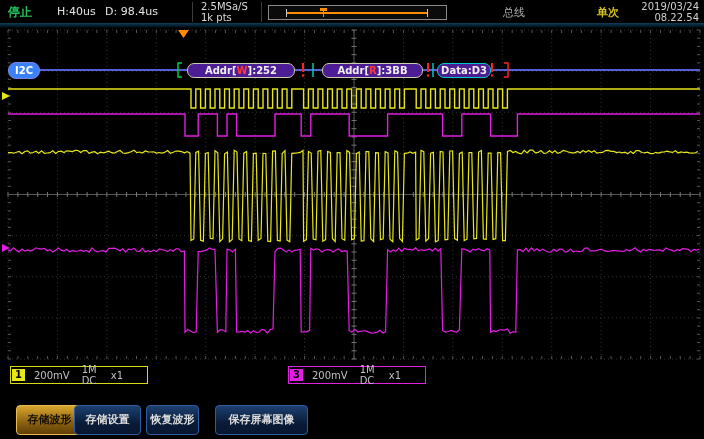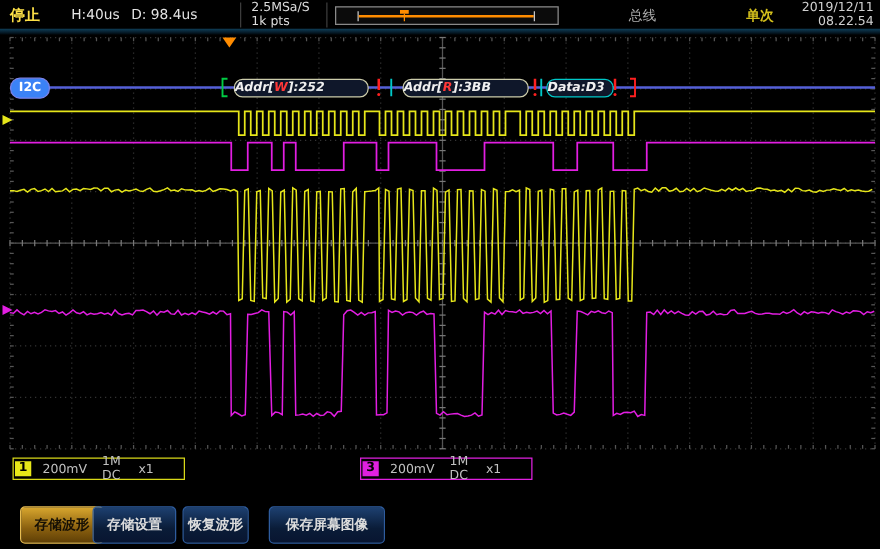--- a/index.html
+++ b/index.html
@@ -1,41 +1,41 @@
 <!DOCTYPE html>
 <html><head>
 <meta charset="utf-8">
 <style>
   html,body{margin:0;padding:0;background:#000;}
   body{width:704px;height:439px;overflow:hidden;
        font-family:"DejaVu Sans","Liberation Sans",sans-serif;}
   .screen{position:relative;width:704px;height:439px;background:#000;}
   .abs{position:absolute;}
   
-  .hdr-run{left:8px;top:4px;color:#fde047;font-weight:bold;font-size:12px;}
+  .hdr-run{left:8px;top:4px;color:#22c55e;font-weight:bold;font-size:12px;}
   .hdr-item{color:#e4e4e4;font-size:11px;top:5px;}
   .vdiv{top:2px;width:1px;height:20px;background:#3c3c3c;}
   .hdr-samp{left:201px;top:1px;font-size:10px;color:#dcdcdc;line-height:11px;}
   .membar{left:268px;top:5px;width:177px;height:13px;border:1px solid #8a8a8a;background:#0b0b0b;}
   .mem-line{position:absolute;left:18px;width:140px;top:6px;height:2px;background:#ff8c00;}
   .mem-tick{position:absolute;top:3px;width:1px;height:8px;background:#c8c8c8;}
   .mem-t-bar{position:absolute;left:51px;top:2px;width:7px;height:3px;background:#ff8c00;}
   .mem-t-stem{position:absolute;left:54px;top:5px;width:1px;height:6px;background:#ff8c00;}
   .hdr-bus{left:503px;top:5px;color:#aeaeae;font-size:11px;}
   .hdr-trig{left:597px;top:5px;color:#d4c01c;font-size:11px;font-weight:bold;}
   .hdr-dt{right:5px;top:1px;text-align:right;font-size:10px;color:#d0d0d0;line-height:11px;}
   .hdr-sep{left:0;top:23px;width:704px;height:5px;
            background:linear-gradient(#0f3e58,#041520 70%,#000);}
   
   .i2c-badge{left:8px;top:62px;width:30px;height:15px;background:#3b82f6;border:1px solid #7a82e8;
              border-radius:8px;color:#fff;font-size:10px;font-weight:bold;text-align:center;
              line-height:15px;z-index:5;}
-  .frame{top:63px;height:13px;background:#0f172a;border:1px solid #ccccaa;border-radius:7px;
-         font-size:10px;font-weight:bold;color:#f0f0f0;line-height:13px;
-         white-space:nowrap;z-index:5;font-style:italic;}
+  .frame{top:63px;height:13px;background:#4c1d95;border:1px solid #ccccaa;border-radius:7px;
+         font-size:10px;font-weight:bold;color:#f0f0f0;text-align:center;line-height:13px;
+         white-space:nowrap;z-index:5;}
   .frame .flag{color:#ff3838;}
   .f1{left:187px;width:106px;}
   .f2{left:322px;width:99px;}
   .f3{left:437px;width:52px;border-color:#00c8c8;}
   
   .chbox{top:366px;height:16px;width:136px;border:1px solid;display:flex;align-items:center;
          background:#000;font-size:10px;color:#c0c0c0;z-index:5;}
   .ch1{left:10px;border-color:#d8d818;}
   .ch3{left:288px;border-color:#e020e0;}
   .chbadge{width:13px;height:12px;margin:1px 9px 1px 1px;color:#000;font-weight:bold;
@@ -75,21 +75,21 @@
   <div class="abs membar">
     <div class="mem-tick" style="left:17px;"></div>
     <div class="mem-line"></div>
     <div class="mem-tick" style="left:158px;"></div>
     <div class="mem-t-bar"></div>
     <div class="mem-t-stem"></div>
   </div>
   <div class="abs hdr-bus">总线</div>
   <div class="abs hdr-trig">单次</div>
   <div class="abs hdr-dt">
-    <div>2019/12/11</div>
+    <div>2019/03/24</div>
     <div>08.22.54</div>
   </div>
   <div class="abs hdr-sep"></div>
 
   <svg id="wave-svg" width="704" height="439" viewBox="0 0 704 439">
       <line x1="8" y1="30" x2="8" y2="359" stroke="#333333" stroke-width="1" stroke-dasharray="1 3"></line>
       <line x1="57.42857142857143" y1="30" x2="57.42857142857143" y2="359" stroke="#333333" stroke-width="1" stroke-dasharray="1 3"></line>
       <line x1="106.85714285714286" y1="30" x2="106.85714285714286" y2="359" stroke="#333333" stroke-width="1" stroke-dasharray="1 3"></line>
       <line x1="156.28571428571428" y1="30" x2="156.28571428571428" y2="359" stroke="#333333" stroke-width="1" stroke-dasharray="1 3"></line>
       <line x1="205.71428571428572" y1="30" x2="205.71428571428572" y2="359" stroke="#333333" stroke-width="1" stroke-dasharray="1 3"></line>

